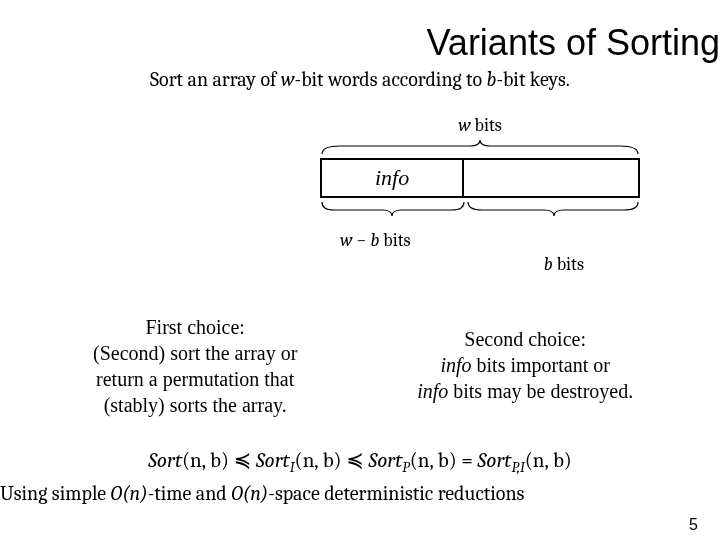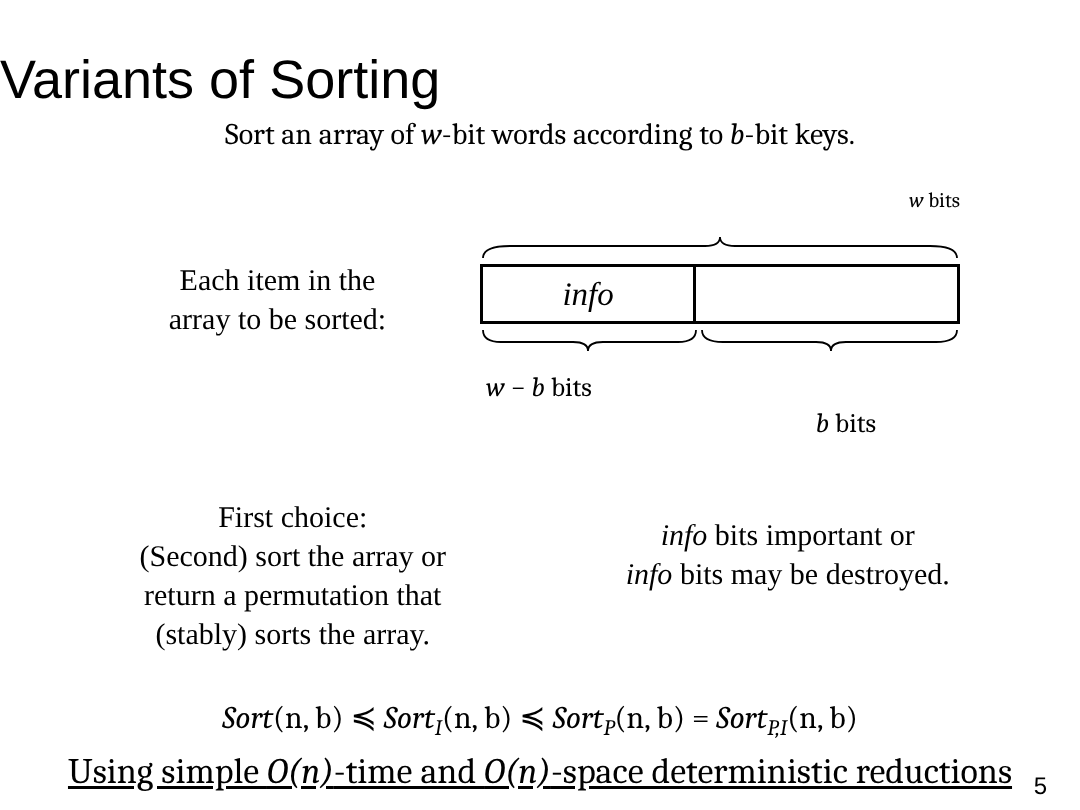--- a/index.html
+++ b/index.html
@@ -8,22 +8,22 @@
     height: 540px;
     background: #ffffff;
     font-family: "Times New Roman", Times, serif;
     color: #000;
     position: relative;
     overflow: hidden;
   }
   .title {
     font-family: Arial, Helvetica, sans-serif;
     font-size: 36px;
-    text-align: left;
-    padding-top: 32px;
+    text-align: right;
+    padding-top: 22px;
     font-weight: 400;
   }
   .intro {
     text-align: center;
     font-size: 20px;
     margin-top: 4px;
     font-family: Cambria, "Times New Roman", serif;
   }
   .intro .mi { font-style: italic; }
   .mid {
@@ -39,25 +39,25 @@
     line-height: 1.3;
     width: 250px;
   }
   .diagram-wrap {
     position: relative;
     width: 320px;
     margin-left: auto;
     margin-right: 40px;
   }
   .brace-top-label {
-    text-align: right;
+    text-align: center;
     font-family: Cambria, serif;
     font-style: italic;
-    font-size: 14px;
-    margin-bottom: 16px;
+    font-size: 18px;
+    margin-bottom: 4px;
   }
   .brace-top-label .mi { font-style: italic; }
   .brace-top-label span.up { font-style: normal; }
   .brace-svg { display: block; }
   .word-box {
     display: flex;
     border: 2px solid #000;
     height: 40px;
     margin-top: 2px;
     margin-bottom: 2px;
@@ -74,21 +74,21 @@
   .bottom-labels {
     position: relative;
     height: 40px;
   }
   .bl-left, .bl-right {
     position: absolute;
     font-family: Cambria, serif;
     font-size: 18px;
     top: 14px;
   }
-  .bl-left { left: 4px; }
+  .bl-left { left: 20px; }
   .bl-right { right: 56px; margin-top: 24px; }
   .bl-left .mi, .bl-right .mi { font-style: italic; }
   .choices {
     display: flex;
     margin-top: 58px;
     padding: 0 50px 0 60px;
     gap: 50px;
   }
   .choice {
     font-size: 20px;
@@ -100,50 +100,45 @@
   .choice .ital { font-style: italic; }
   .formula {
     text-align: center;
     font-family: Cambria, "Times New Roman", serif;
     font-size: 21px;
     margin-top: 30px;
   }
   .formula .fn { font-style: italic; margin-top: 26px; }
   .formula .sub { font-size: 0.7em; vertical-align: sub; font-style: italic; }
   .footer {
-    text-align: center;
+    text-align: left;
     font-family: Cambria, serif;
-    font-size: 24px;
+    font-size: 20px;
     margin-top: 6px;
     position: relative;
-    text-decoration: underline;
   }
   .footer .mi { font-style: italic; }
   .page-num {
     position: absolute;
     right: 22px;
     bottom: 6px;
     font-size: 16px;
     font-family: Arial, sans-serif;
   }
 </style>
 </head>
 <body>
 
 <h1 class="title">Variants of Sorting</h1>
 
 <div class="intro">
   <span>Sort an array of </span><span class="mi">w</span><span>-bit words according to </span><span class="mi">b</span><span>-bit keys.</span>
 </div>
 
 <div class="mid">
-  <div class="left-desc">
-    <div>Each item in the</div>
-    <div>array to be sorted:</div>
-  </div>
 
   <div class="diagram-wrap">
     <div class="brace-top-label">
       <span class="mi">w</span><span class="up"> bits</span>
     </div>
     <svg class="brace-svg" width="320" height="16">
       <path d="M2 14 Q2 6 20 6 L150 6 Q160 6 160 0 Q160 6 170 6 L300 6 Q318 6 318 14" fill="none" stroke="#000" stroke-width="1.2"></path>
     </svg>
     <div class="word-box">
       <div class="word-cell info">info</div>
@@ -164,20 +159,21 @@
 </div>
 
 <div class="choices">
   <div class="choice left">
     <div>First choice:</div>
     <div>(Second) sort the array or</div>
     <div>return a permutation that</div>
     <div>(stably) sorts the array.</div>
   </div>
   <div class="choice right">
+    <div>Second choice:</div>
     <div><span class="ital">info</span><span> bits important or</span></div>
     <div><span class="ital">info</span><span> bits may be destroyed.</span></div>
   </div>
 </div>
 
 <div class="formula">
   <span class="fn">Sort</span><span>(n, b)</span><span> ≼ </span><span class="fn">Sort</span><span class="sub">I</span><span>(n, b)</span><span> ≼ </span><span class="fn">Sort</span><span class="sub">P</span><span>(n, b)</span><span> = </span><span class="fn">Sort</span><span class="sub">P,I</span><span>(n, b)</span>
 </div>
 
 <div class="footer">

